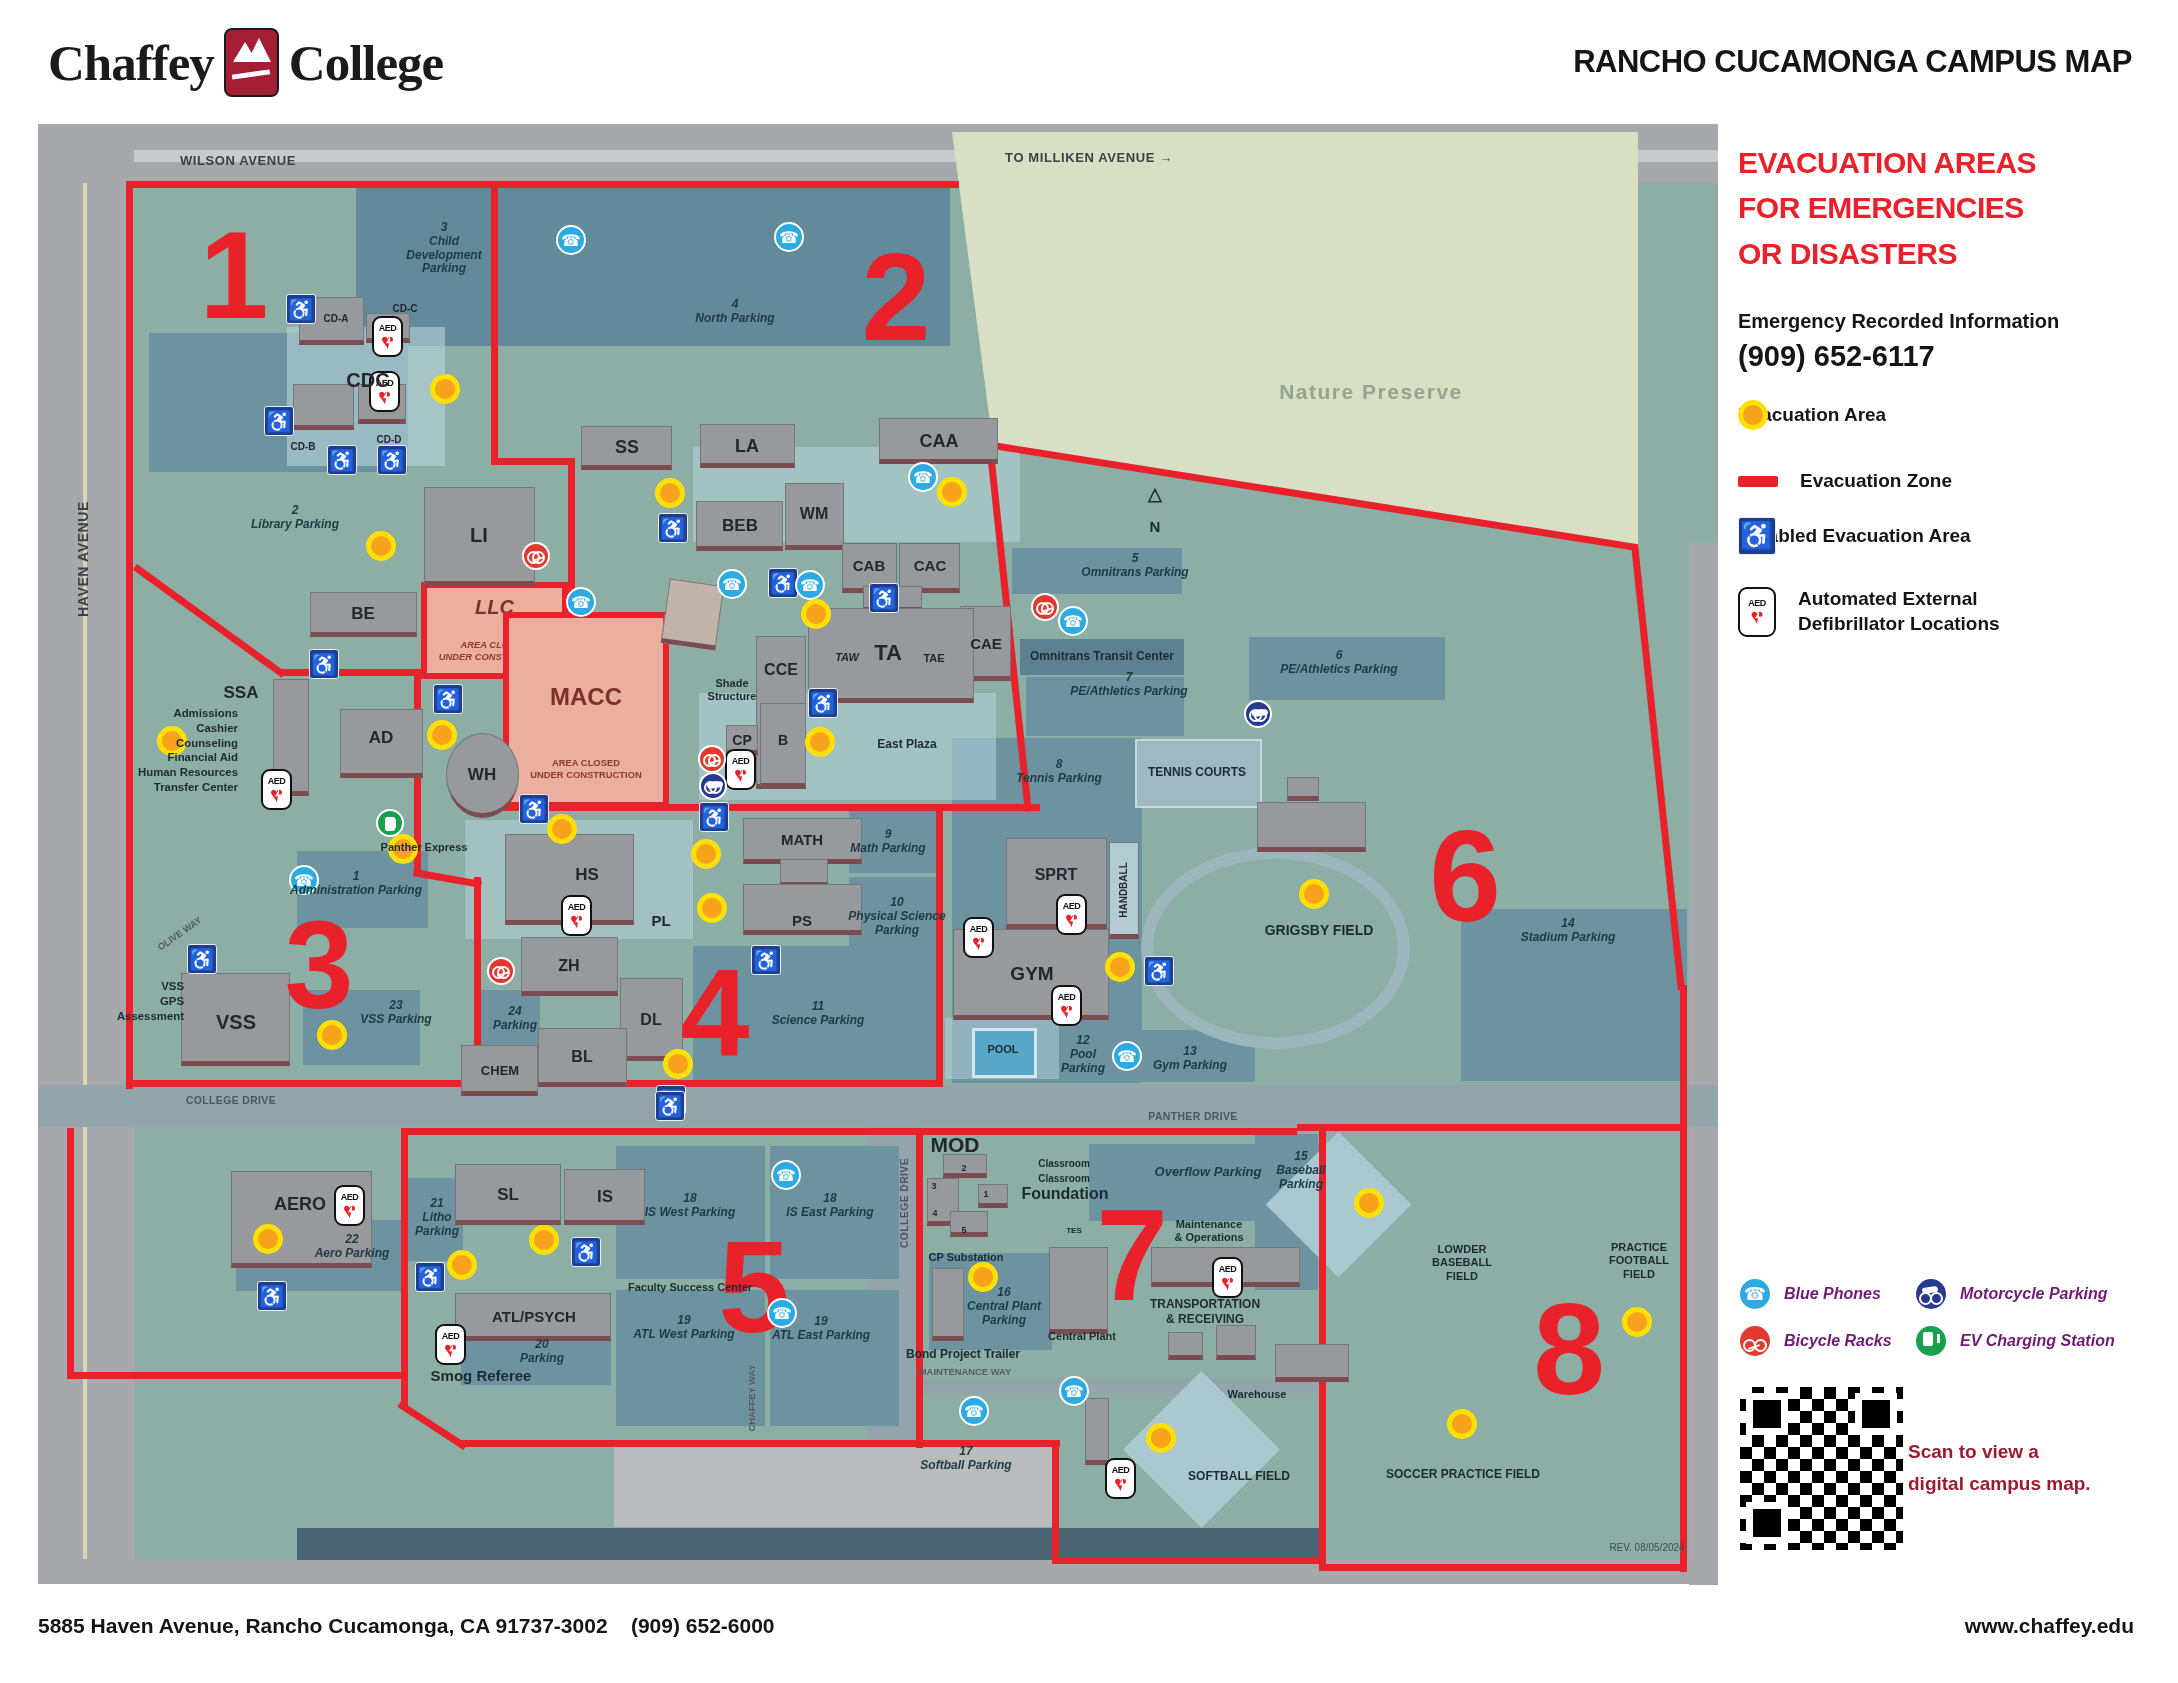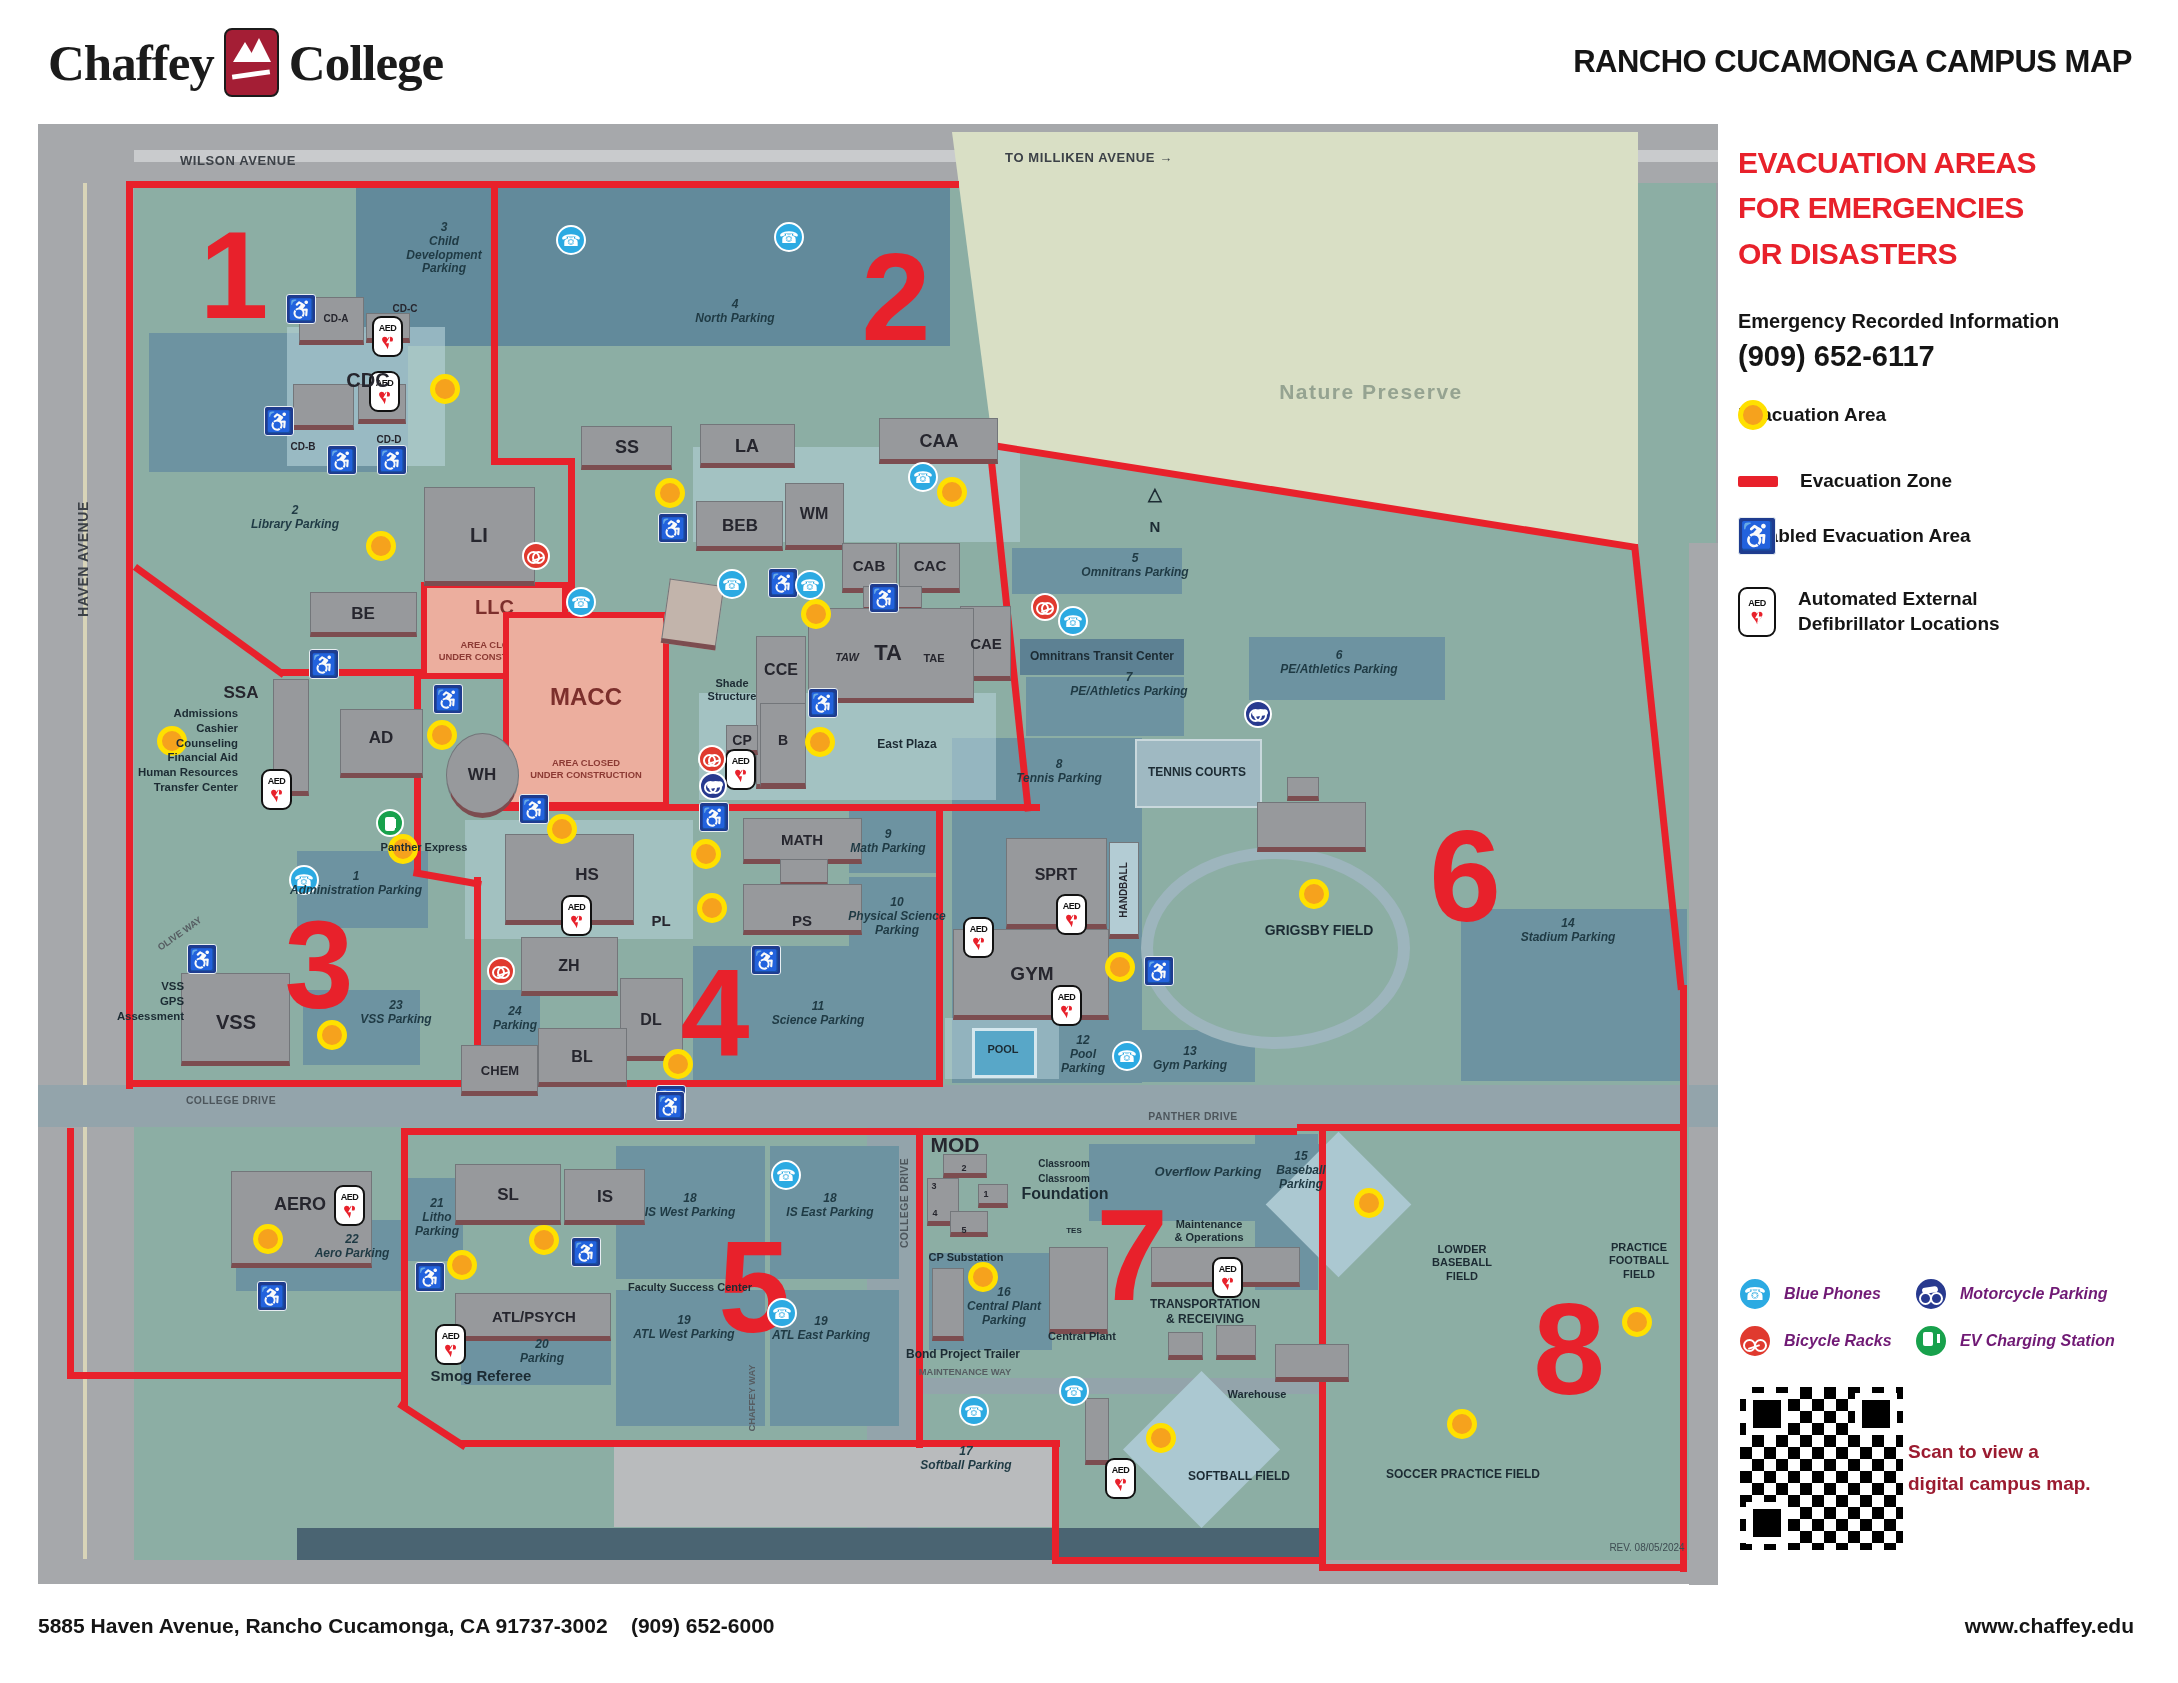--- a/index.html
+++ b/index.html
@@ -166,21 +166,21 @@
       <div class="seg" style="left: 401px; top: 1401px; width: 79px; height: 7px; transform: rotate(33deg);"></div>
       <div class="seg" style="left: 461px; top: 1440px; width: 461px; height: 7px;"></div>
       <div class="seg" style="left: 916px; top: 1128px; width: 7px; height: 320px;"></div>
       <div class="seg" style="left: 916px; top: 1440px; width: 144px; height: 7px;"></div>
       <div class="seg" style="left: 1052px; top: 1440px; width: 7px; height: 124px;"></div>
       <div class="seg" style="left: 1052px; top: 1557px; width: 273px; height: 7px;"></div>
       <div class="seg" style="left: 1319px; top: 1124px; width: 7px; height: 441px;"></div>
       <div class="seg" style="left: 1319px; top: 1564px; width: 368px; height: 7px;"></div>
       <div class="seg" style="left: 67px; top: 1128px; width: 7px; height: 250px;"></div>
       <div class="seg" style="left: 67px; top: 1372px; width: 341px; height: 7px;"></div>
-      <div class="constr" style="left: 421px; top: 582px; width: 147px; height: 97px;">
+      <div class="constr" style="left: 421px; top: 582px; width: 147px; height: 97px; font-style: italic;">
         <div class="cl" style="top: 8px; font-size: 20px;">LLC</div>
         <div class="cn" style="top: 51px;">AREA CLOSED
 UNDER CONSTRUCTION</div>
       </div>
       <div class="constr" style="left: 503px; top: 612px; width: 166px; height: 196px;">
         <div class="cl" style="top: 65px; font-size: 24px;">MACC</div>
         <div class="cn" style="top: 139px;">AREA CLOSED
 UNDER CONSTRUCTION</div>
       </div>
       <div class="bldg" style="left: 299px; top: 297px; width: 65px; height: 48px;"></div>

